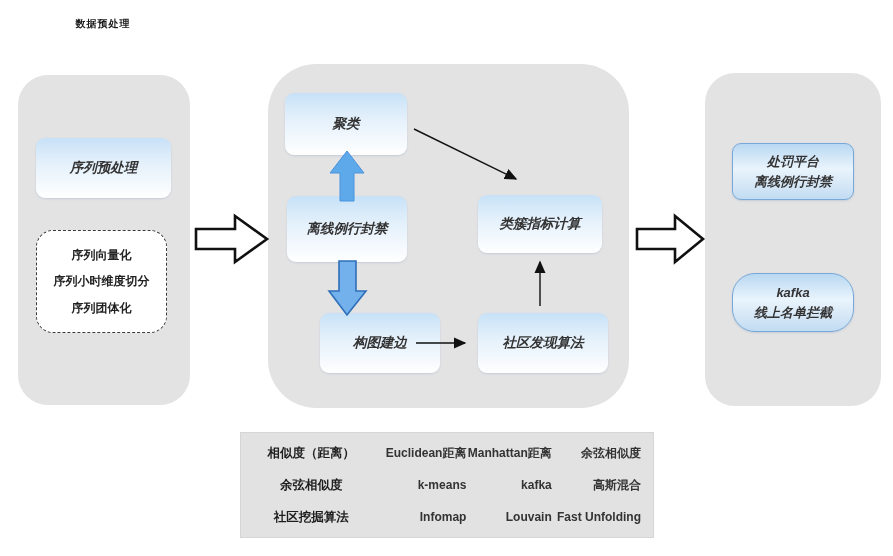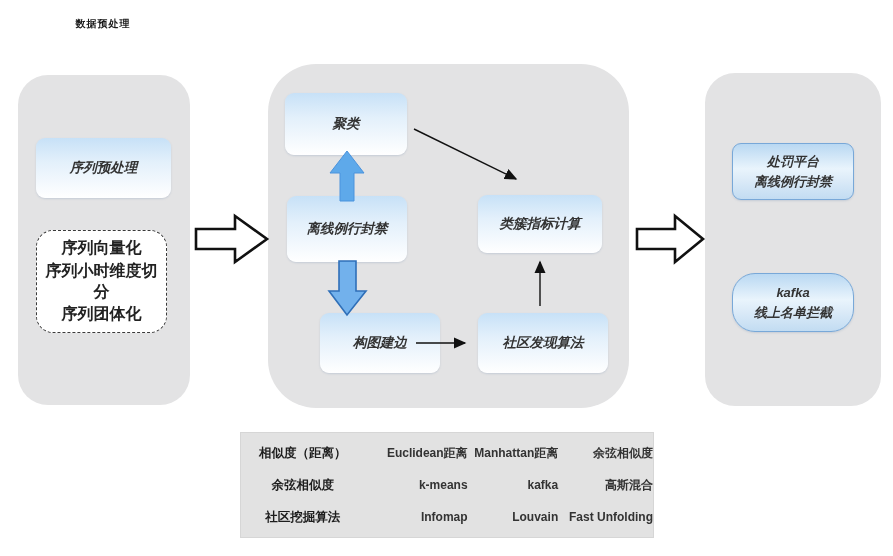--- a/index.html
+++ b/index.html
@@ -29,28 +29,28 @@
   .node.bordered {
     border:1px solid #78a8d8;
     background:linear-gradient(180deg,#b9d8f2 0%,#e9f4fc 45%,#dcebf8 65%,#c2dcf2 100%);
     font-size:13px;
   }
   .dashed-box {
     position:absolute; left:36px; top:230px; width:131px; height:103px;
     border:1.6px dashed #3a3a3a; border-radius:17px; background:#ffffff;
     display:flex; flex-direction:column; justify-content:space-evenly;
     align-items:center; padding:6px 2px;
-    font-size:16px; font-weight:bold; color:#222222; text-align:center;
+    font-size:12px; font-weight:bold; color:#222222; text-align:center;
   }
   .arrow-layer { position:absolute; left:0; top:0; width:893px; height:556px; pointer-events:none; }
 
   .legend {
     position:absolute; left:240px; top:432px; width:414px; height:106px;
     background:#e2e2e2; border:1px solid #d6d6d6;
-    display:grid; grid-template-rows:repeat(3,1fr); padding:4px 0;
+    display:grid; grid-template-rows:repeat(3,1fr); padding:4px 12px;
   }
   .legend-row { display:grid; grid-template-columns:30% 25% 22% 23%; align-items:center; }
   .legend-label { font-size:12.5px; font-weight:bold; color:#1d1d1d; text-align:center; }
   .legend-val   { font-size:12px;  font-weight:bold; color:#333333; text-align:right; }
 </style>
 </head>
 <body>
 
 <div class="stage">
 

